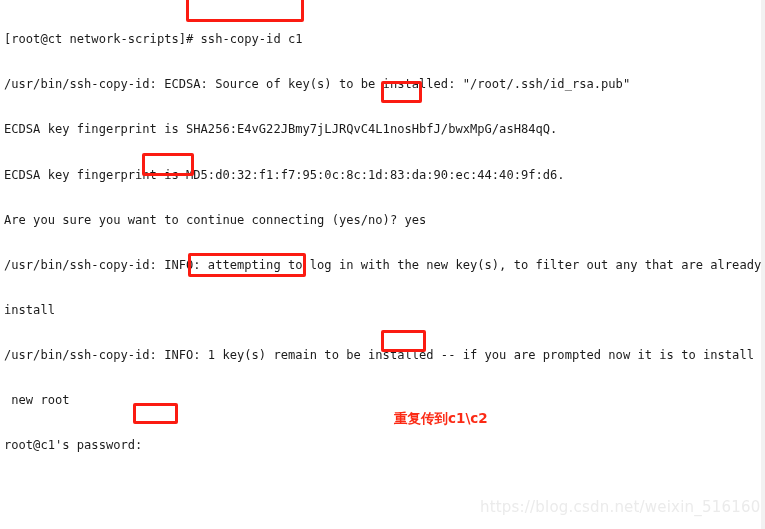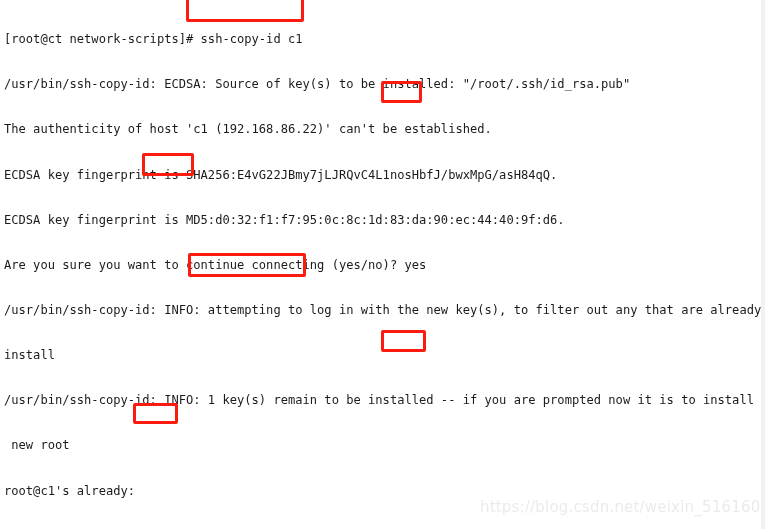--- a/index.html
+++ b/index.html
@@ -66,29 +66,28 @@
   }
 </style>
 </head>
 <body>
 
 <div id="screen">
 
   <div class="term">
     <div class="line">[root@ct network-scripts]# ssh-copy-id c1</div>
     <div class="line">/usr/bin/ssh-copy-id: ECDSA: Source of key(s) to be installed: "/root/.ssh/id_rsa.pub"</div>
-    <div class="line">The authenticity of host 'c1 (192.168.86.22)' can't be established.</div>
     <div class="line">ECDSA key fingerprint is SHA256:E4vG22JBmy7jLJRQvC4L1nosHbfJ/bwxMpG/asH84qQ.</div>
     <div class="line">ECDSA key fingerprint is MD5:d0:32:f1:f7:95:0c:8c:1d:83:da:90:ec:44:40:9f:d6.</div>
     <div class="line">Are you sure you want to continue connecting (yes/no)? yes</div>
     <div class="line">/usr/bin/ssh-copy-id: INFO: attempting to log in with the new key(s), to filter out any that are already in</div>
     <div class="line">install</div>
     <div class="line">/usr/bin/ssh-copy-id: INFO: 1 key(s) remain to be installed -- if you are prompted now it is to install the</div>
     <div class="line"> new root</div>
-    <div class="line">root@c1's already:</div>
+    <div class="line">root@c1's password:</div>
     <div class="line"></div>
     
     
     
     
     
     
     
     
     
@@ -108,18 +107,19 @@
     
   </div>
 
   <div class="hl" style="left:186px; top:-4px; width:118px; height:26px;"></div>
   <div class="hl" style="left:381px; top:81px; width:41px; height:22px;"></div>
   <div class="hl" style="left:142px; top:153px; width:52px; height:23px;"></div>
   <div class="hl" style="left:188px; top:253px; width:118px; height:24px;"></div>
   <div class="hl" style="left:381px; top:330px; width:45px; height:22px;"></div>
   <div class="hl" style="left:133px; top:403px; width:45px; height:21px;"></div>
 
+  <div class="note-cn" style="left:394px; top:410px;">重复传到c1\c2</div>
 
   <div class="watermark" style="left:480px; top:498px;">https://blog.csdn.net/weixin_51616026</div>
 
   <div class="scroll-track"></div>
 
 </div>
 
 </body></html>

